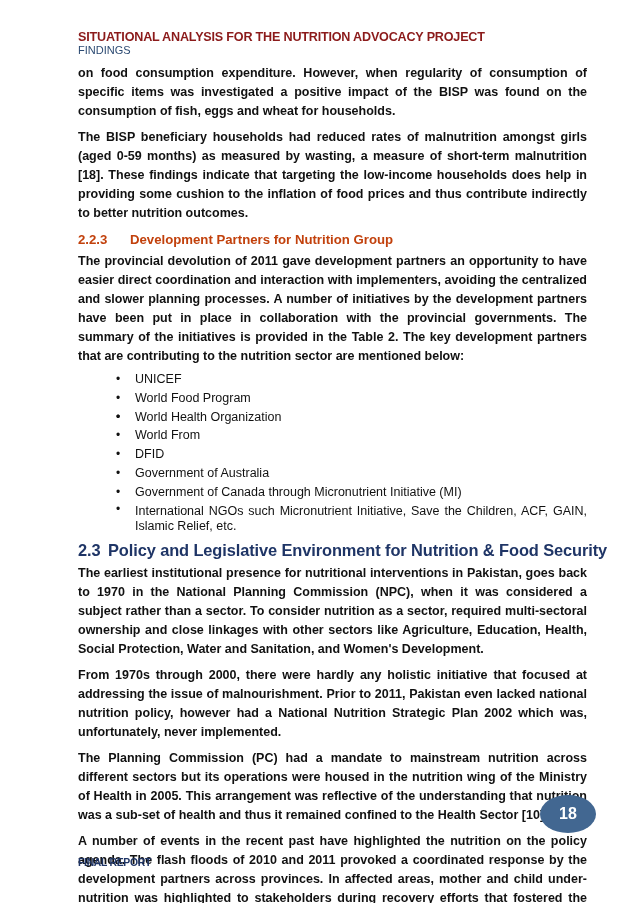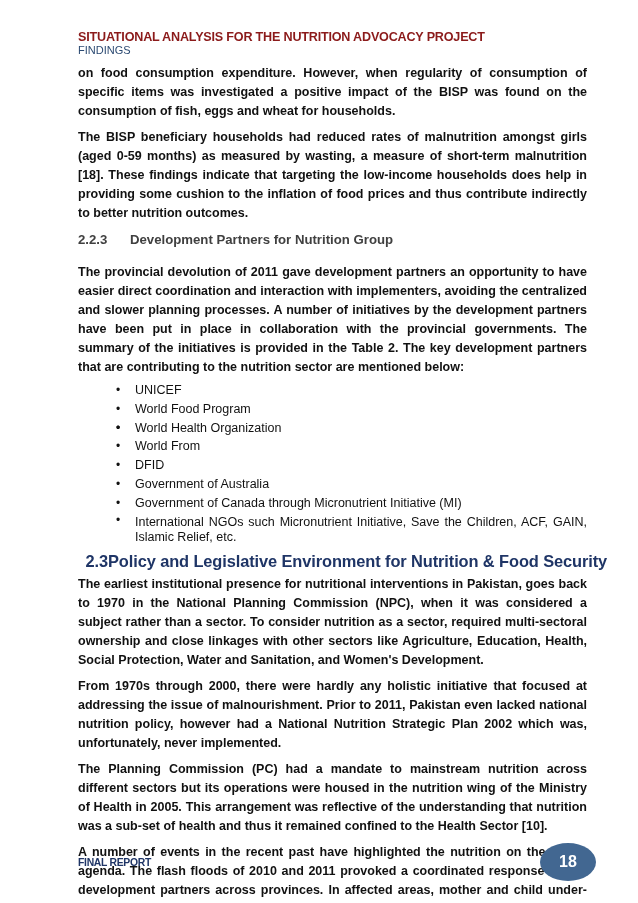--- a/index.html
+++ b/index.html
@@ -5,32 +5,32 @@
     * { margin: 0; padding: 0; box-sizing: border-box; }
     html, body { width: 638px; height: 903px; background: #ffffff; overflow: hidden; }
     body { position: relative; font-family: "Liberation Sans", sans-serif; color: #111111; }
     .page { position: absolute; left: 0; top: 0; width: 580px; height: 903px; background: #fff; }
 
     .hdr-title { position: absolute; left: 78px; top: 30px; font-size: 12.6px; font-weight: bold; color: #8b1a1a; letter-spacing: -0.2px; white-space: nowrap; }
     .hdr-sub { position: absolute; left: 78px; top: 44px; font-size: 11px; font-weight: normal; color: #2c4a72; white-space: nowrap; }
 
     .content { position: absolute; left: 78px; top: 64px; width: 509px; }
     .p { font-size: 12.5px; line-height: 19px; text-align: justify; margin-bottom: 7px; font-weight: bold; }
-    .h3 { font-size: 13.2px; font-weight: bold; color: #404040; line-height: 19px; margin-top: 1px; margin-bottom: 14px; white-space: nowrap; }
+    .h3 { font-size: 13.2px; font-weight: bold; color: #c2410c; line-height: 19px; margin-top: 1px; margin-bottom: 3px; white-space: nowrap; }
     .h3 .num { display: inline-block; width: 52px; }
     .h2 { font-size: 16.4px; font-weight: bold; color: #1f3566; line-height: 21px; margin-top: 4px; margin-bottom: 3px; white-space: nowrap; letter-spacing: -0.1px; }
-    .h2 .num { display: inline-block; width: 30px; text-align: right; }
+    .h2 .num { display: inline-block; width: 30px; }
 
     ul.bullets { list-style: none; margin-left: 36px; margin-top: -3px; margin-bottom: 6px; }
     ul.bullets li { position: relative; padding-left: 21px; font-size: 12.5px; line-height: 18.8px; text-align: justify; }
     ul.bullets li .dot { position: absolute; left: 2px; top: 0; font-size: 12px; }
     ul.bullets li.wrap { line-height: 15px; padding-top: 2px; }
 
     .footer-label { position: absolute; left: 78px; top: 857px; font-size: 10.4px; font-weight: bold; color: #1f3566; letter-spacing: -0.3px; }
-    .page-badge { position: absolute; left: 540px; top: 843px; width: 56px; height: 38px; border-radius: 50%; background: #426791; color: #ffffff; font-weight: bold; font-size: 16px; display: flex; align-items: center; justify-content: center; }
+    .page-badge { position: absolute; left: 540px; top: 795px; width: 56px; height: 38px; border-radius: 50%; background: #426791; color: #ffffff; font-weight: bold; font-size: 16px; display: flex; align-items: center; justify-content: center; }
   </style>
 </head>
 <body>
 
 <div class="page">
 
   <div class="hdr-title">SITUATIONAL ANALYSIS FOR THE NUTRITION ADVOCACY PROJECT</div>
   <div class="hdr-sub">FINDINGS</div>
 
   <div class="content">

